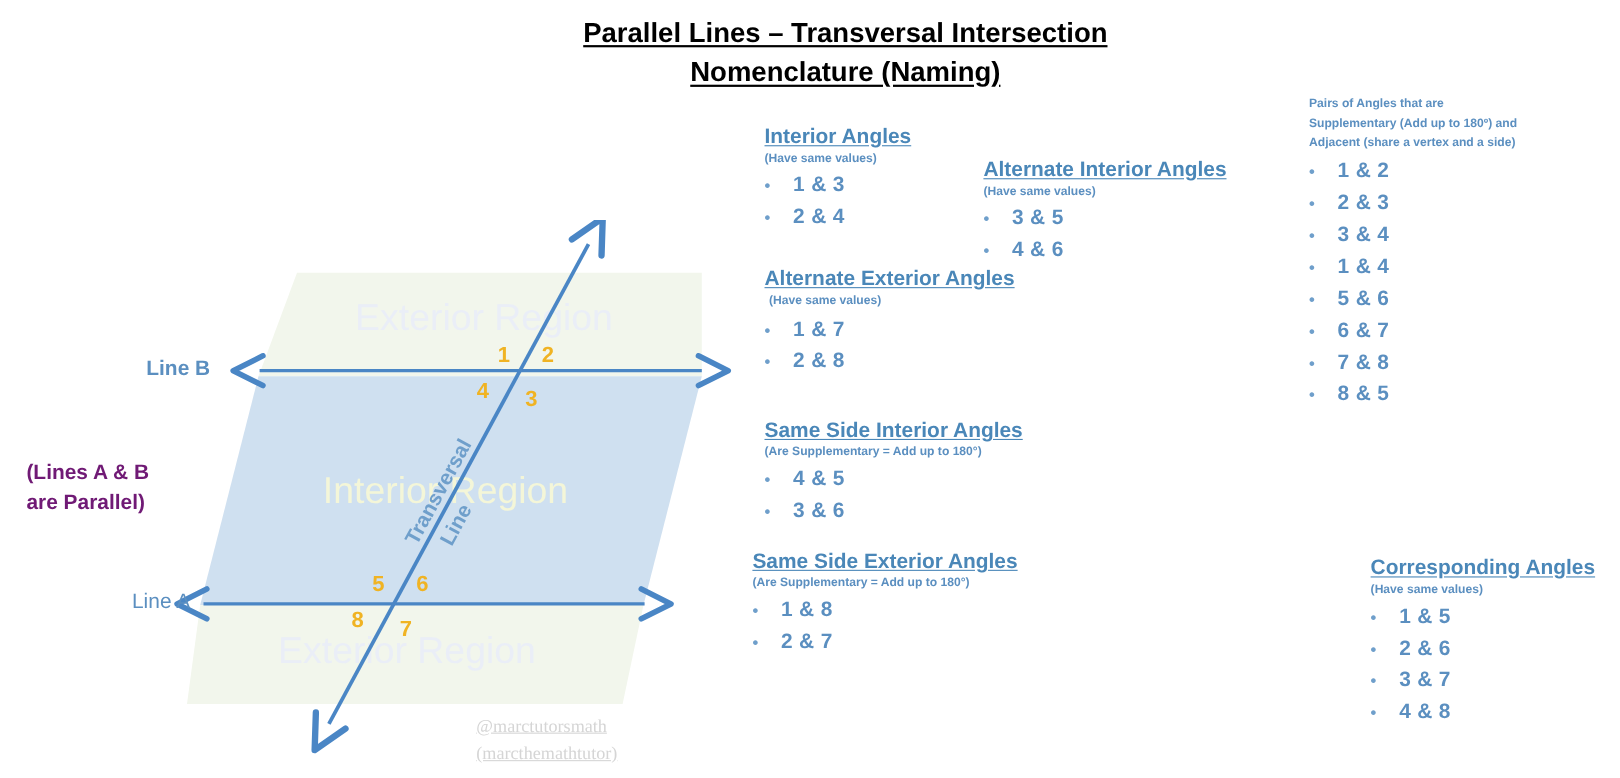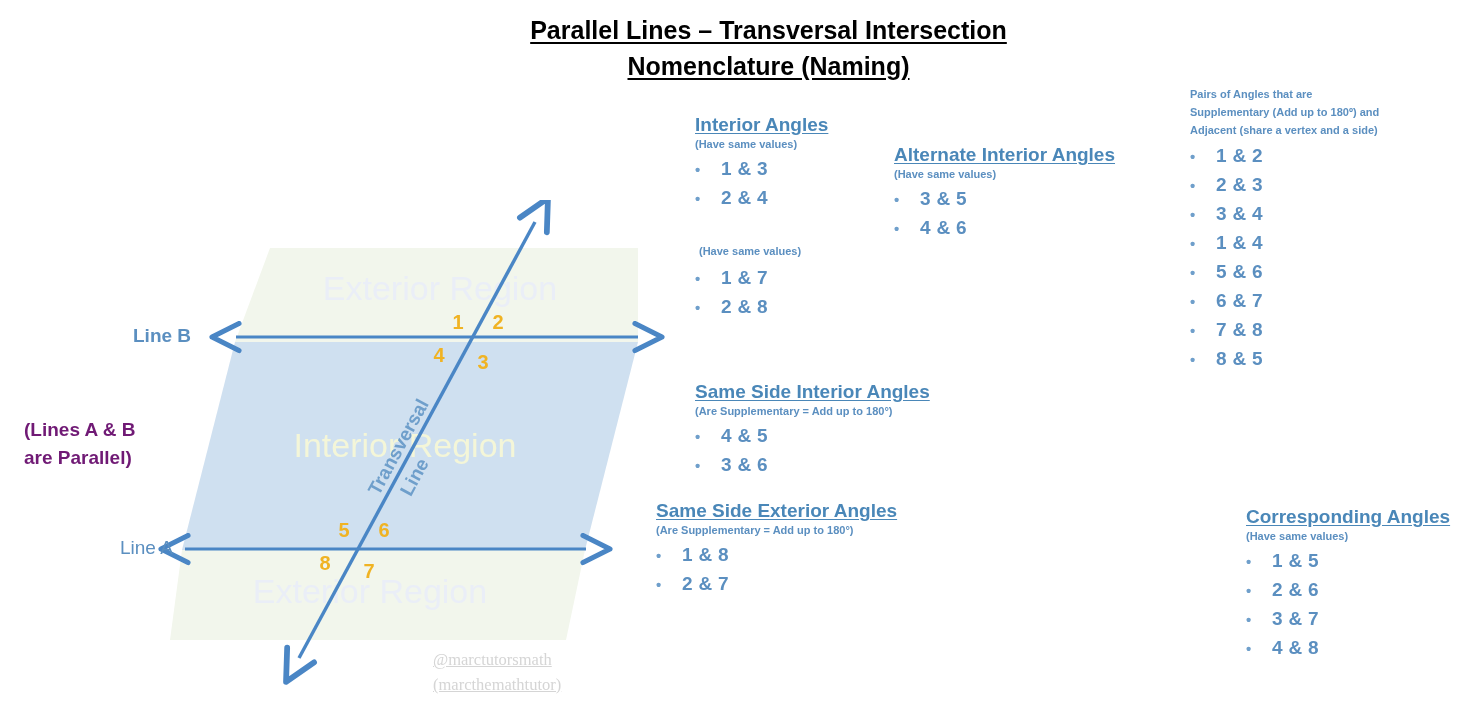--- a/index.html
+++ b/index.html
@@ -132,20 +132,21 @@
         <span class="val">3 &amp; 5</span>
       </li>
     <li>
         <span class="bullet">•</span>
         <span class="val">4 &amp; 6</span>
       </li>
   </ul>
 </div>
 
 <div class="abs" style="left:695px;top:243px;">
+  <div class="sec-head">Alternate Exterior Angles</div>
   <div class="sec-sub" style="padding-left:4px;">(Have same values)</div>
   <ul class="pair-list" style="margin-top:4px;">
     <li>
         <span class="bullet">•</span>
         <span class="val">1 &amp; 7</span>
       </li>
     <li>
         <span class="bullet">•</span>
         <span class="val">2 &amp; 8</span>
       </li>
@@ -160,21 +161,21 @@
         <span class="bullet">•</span>
         <span class="val">4 &amp; 5</span>
       </li>
     <li>
         <span class="bullet">•</span>
         <span class="val">3 &amp; 6</span>
       </li>
   </ul>
 </div>
 
-<div class="abs" style="left:656px;top:500px;">
+<div class="abs" style="left:684px;top:500px;">
   <div class="sec-head">Same Side Exterior Angles</div>
   <div class="sec-sub">(Are Supplementary  = Add up to 180°)</div>
   <ul class="pair-list">
     <li>
         <span class="bullet">•</span>
         <span class="val">1 &amp; 8</span>
       </li>
     <li>
         <span class="bullet">•</span>
         <span class="val">2 &amp; 7</span>

